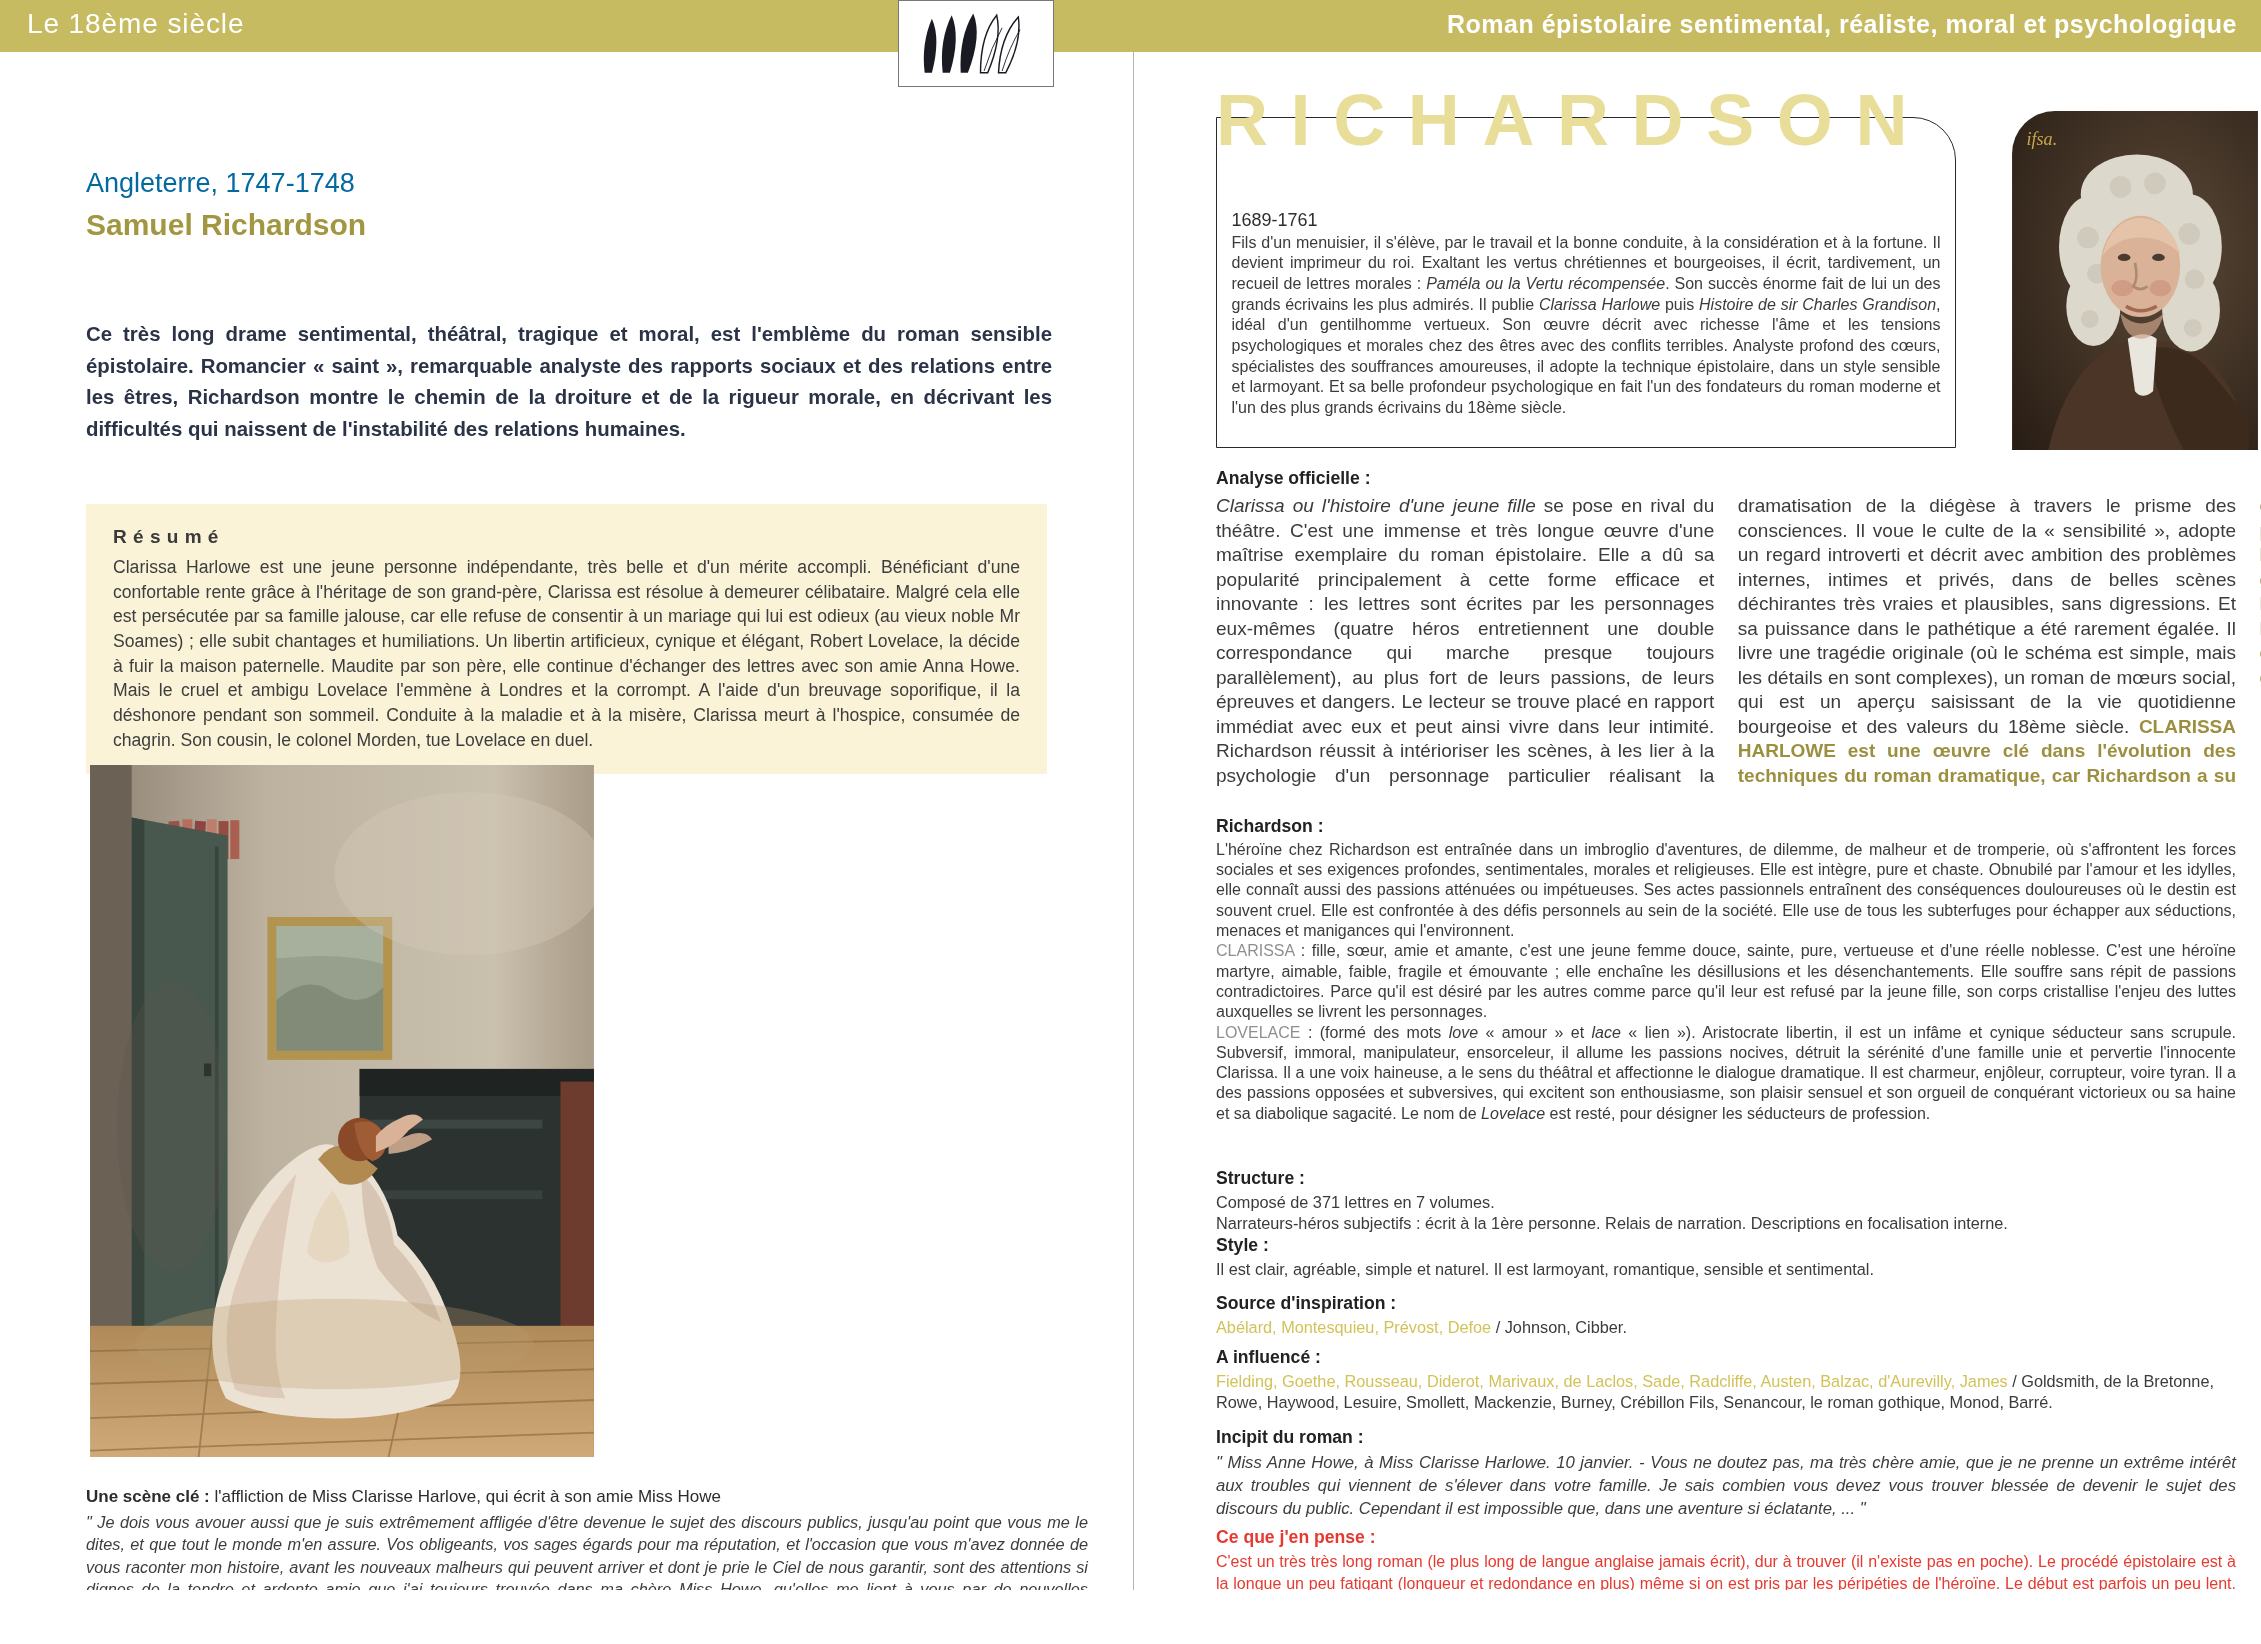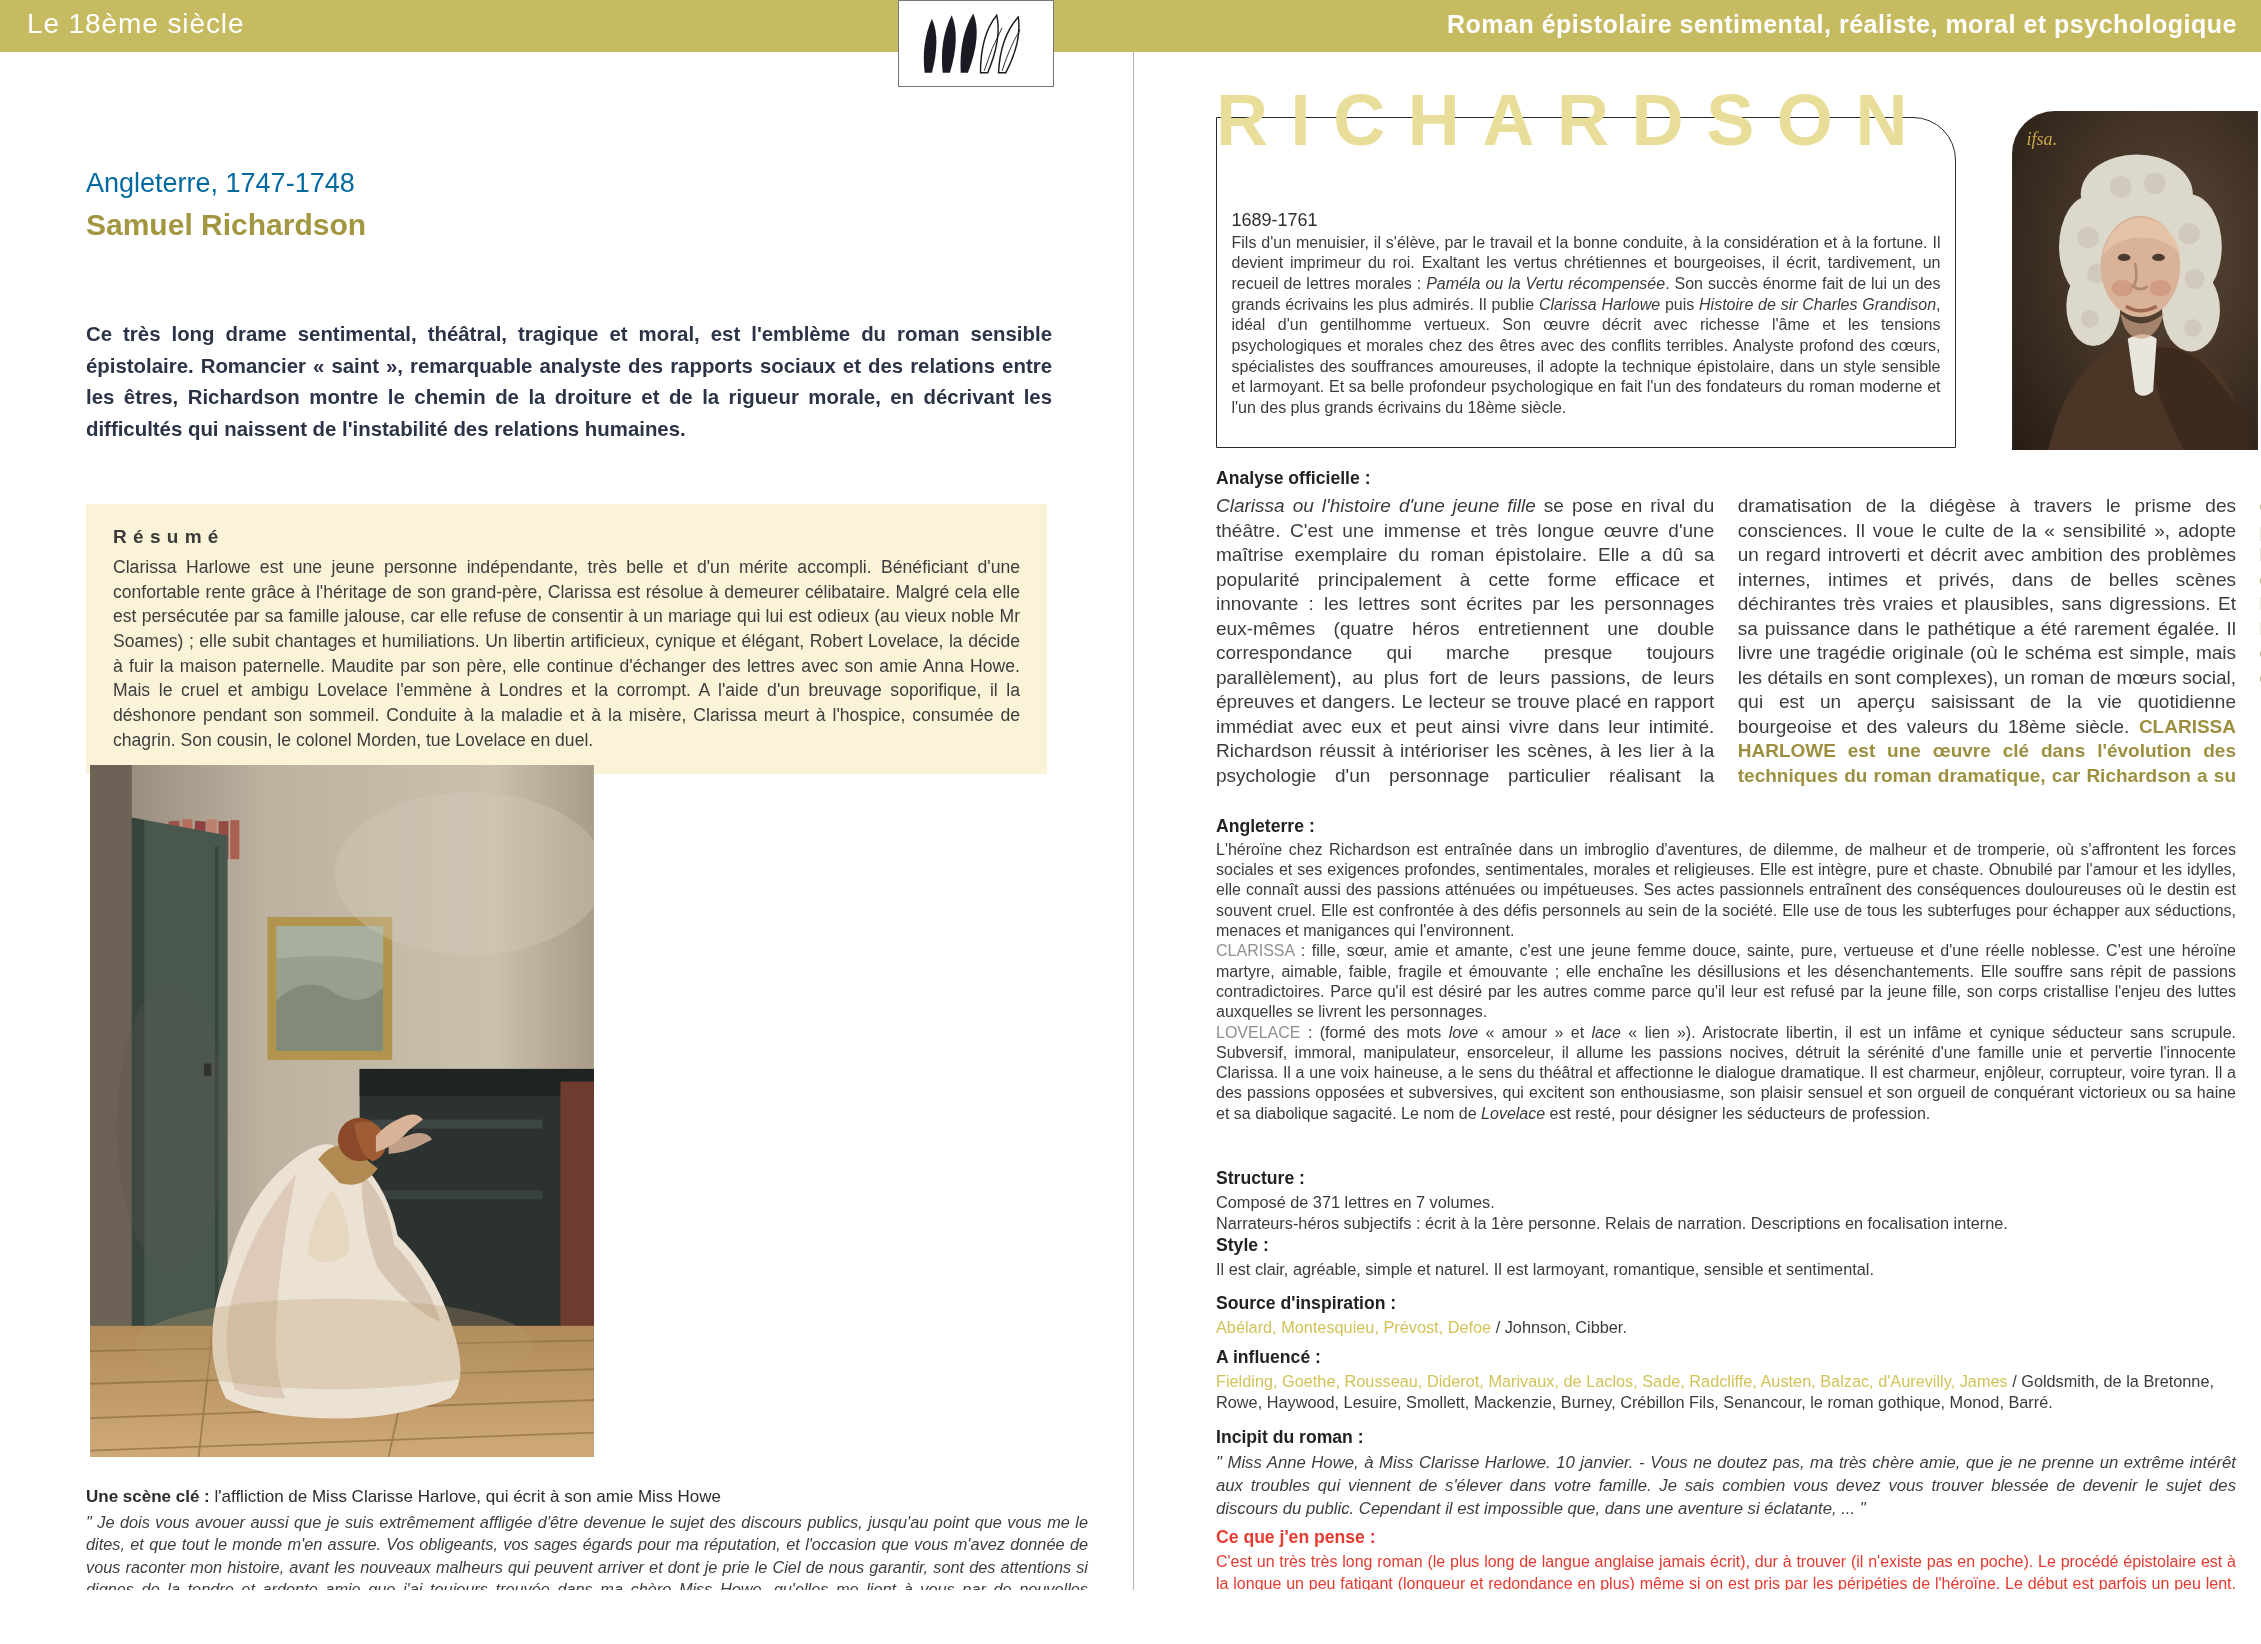--- a/index.html
+++ b/index.html
@@ -243,21 +243,21 @@
         <path d="M120 224 Q142 246 168 224 Q160 252 142 252 Q124 250 120 224 Z" fill="#caa188" opacity="0.7"></path>
 
         <text x="16" y="38" font-family="'Liberation Serif', serif" font-style="italic" font-size="20" fill="#c9a84c">ifsa.</text>
       </svg>
     </div>
 
     <div class="sec-heading analyse-heading rp-flow" style="width:auto;">Analyse officielle :</div>
     <div class="analyse-cols"><span class="seg-i">Clarissa ou l'histoire d'une jeune fille</span><span> se pose en rival du théâtre. C'est une immense et très longue œuvre d'une maîtrise exemplaire du roman épistolaire. Elle a dû sa popularité principalement à cette forme efficace et innovante : les lettres sont écrites par les personnages eux-mêmes (quatre héros entretiennent une double correspondance qui marche presque toujours parallèlement), au plus fort de leurs passions, de leurs épreuves et dangers. Le lecteur se trouve placé en rapport immédiat avec eux et peut ainsi vivre dans leur intimité. Richardson réussit à intérioriser les scènes, à les lier à la psychologie d'un personnage particulier réalisant la dramatisation de la diégèse à travers le prisme des consciences. Il voue le culte de la « sensibilité », adopte un regard introverti et décrit avec ambition des problèmes internes, intimes et privés, dans de belles scènes déchirantes très vraies et plausibles, sans digressions. Et sa puissance dans le pathétique a été rarement égalée. Il livre une tragédie originale (où le schéma est simple, mais les détails en sont complexes), un roman de mœurs social, qui est un aperçu saisissant de la vie quotidienne bourgeoise et des valeurs du 18ème siècle. </span><span class="seg-goldbold">CLARISSA HARLOWE est une œuvre clé dans l'évolution des techniques du roman dramatique, car Richardson a su exploiter le dialogue et une grande richesse visuelle pour créer une impression de vécu et d'immédiat. Novateur dans l'introspection psychologique, il fait glisser le roman du sentiment au sentimentalisme, des larmes au style larmoyant. La nature édifiante de l'histoire a assuré son très grand succès, qui inspira énormément les romantiques anglais et le roman gothique.</span></div>
 
     <div class="rp-flow sec-personnages" style="position:absolute;">
-      <div class="sec-heading">Angleterre :</div>
+      <div class="sec-heading">Richardson :</div>
       <p class="body-text">L'héroïne chez Richardson est entraînée dans un imbroglio d'aventures, de dilemme, de malheur et de tromperie, où s'affrontent les forces sociales et ses exigences profondes, sentimentales, morales et religieuses. Elle est intègre, pure et chaste. Obnubilé par l'amour et les idylles, elle connaît aussi des passions atténuées ou impétueuses. Ses actes passionnels entraînent des conséquences douloureuses où le destin est souvent cruel. Elle est confrontée à des défis personnels au sein de la société. Elle use de tous les subterfuges pour échapper aux séductions, menaces et manigances qui l'environnent.</p>
       <p class="body-text"><span class="seg-gray">CLARISSA</span><span> : fille, sœur, amie et amante, c'est une jeune femme douce, sainte, pure, vertueuse et d'une réelle noblesse. C'est une héroïne martyre, aimable, faible, fragile et émouvante ; elle enchaîne les désillusions et les désenchantements. Elle souffre sans répit de passions contradictoires. Parce qu'il est désiré par les autres comme parce qu'il leur est refusé par la jeune fille, son corps cristallise l'enjeu des luttes auxquelles se livrent les personnages.</span></p>
       <p class="body-text"><span class="seg-gray">LOVELACE</span><span> : (formé des mots </span><span class="seg-i">love</span><span> « amour » et </span><span class="seg-i">lace</span><span> « lien »). Aristocrate  libertin, il est un infâme et cynique séducteur sans scrupule. Subversif, immoral, manipulateur, ensorceleur, il allume les passions nocives, détruit la sérénité d'une famille unie et pervertie l'innocente Clarissa. Il a une voix haineuse, a le sens du théâtral et affectionne le dialogue dramatique. Il est charmeur, enjôleur, corrupteur, voire tyran. Il a des passions opposées et subversives, qui excitent son enthousiasme, son plaisir sensuel et son orgueil de conquérant victorieux ou sa haine et sa diabolique sagacité. Le nom de </span><span class="seg-i">Lovelace</span><span> est resté, pour désigner les séducteurs de profession.</span></p>
     </div>
 
     <div class="rp-flow sec-structure" style="position:absolute;">
       <div class="sec-heading">Structure :</div>
       <div class="line-text">Composé de 371 lettres en 7 volumes.</div>
       <div class="line-text">Narrateurs-héros subjectifs : écrit à la 1ère personne. Relais de narration. Descriptions en focalisation interne.</div>
     </div>

